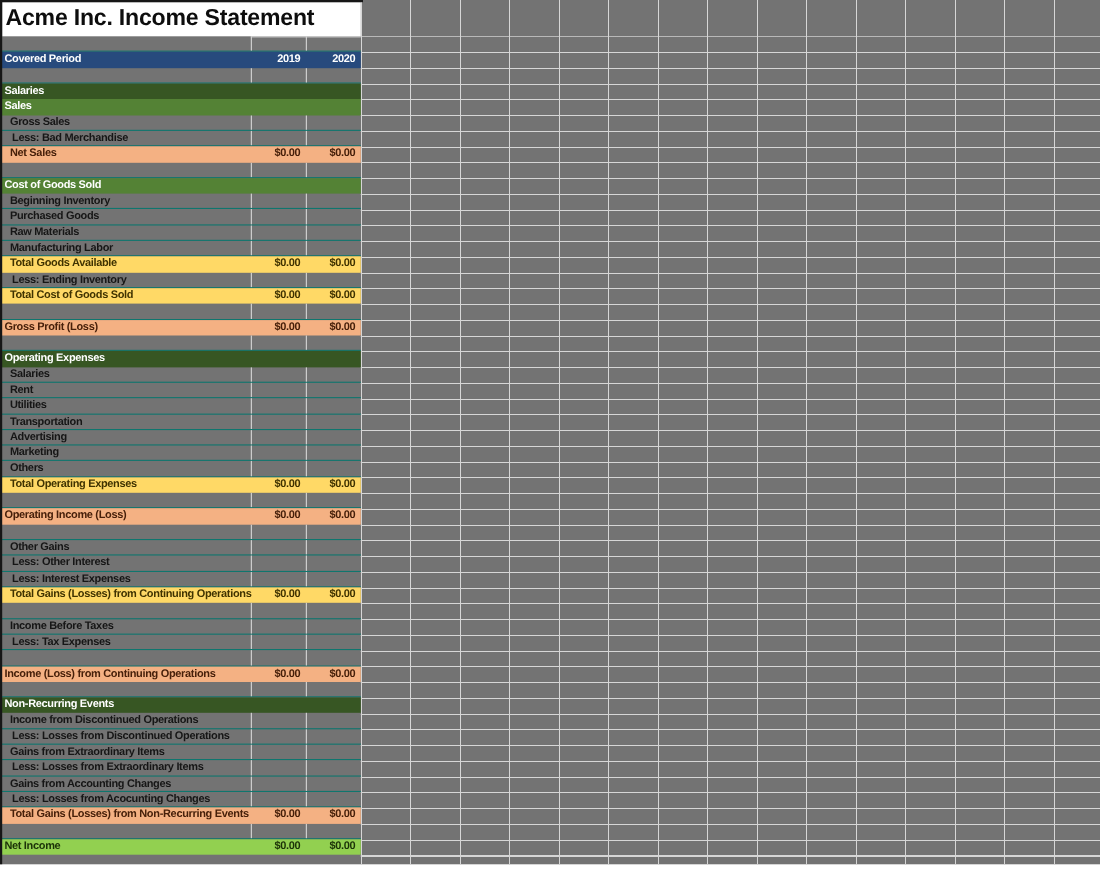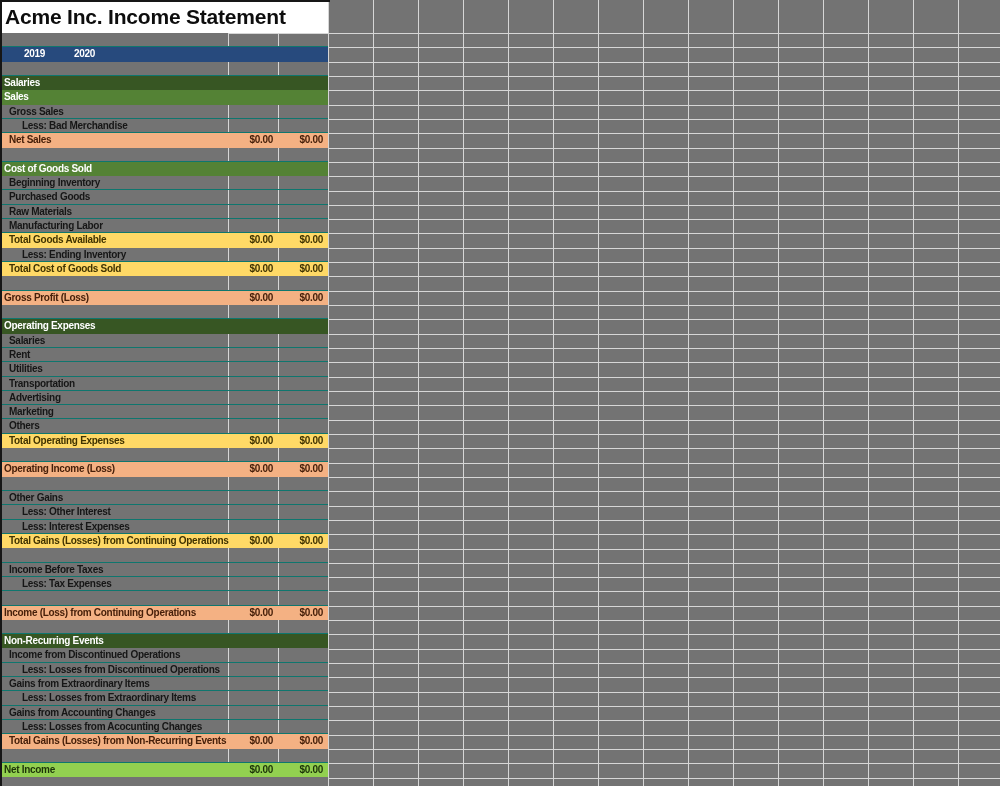--- a/index.html
+++ b/index.html
@@ -30,21 +30,21 @@
   #rows { position:absolute; left:0; top:33px; width:328px; }
   .row {
     display:flex; height:14.32px; box-sizing:border-box;
     font-size:10px; font-weight:700; line-height:14.2px; letter-spacing:-0.3px;
   }
   .cell { box-sizing:border-box; white-space:nowrap; overflow:visible; }
   .label { width:228px; }
   .v { width:50px; text-align:right; padding-right:5px; }
   .ind0 { padding-left:4px; }
   .ind1 { padding-left:9px; }
-  .ind2 { padding-left:22px; }
+  .ind2 { padding-left:11px; }
 
   .blank, .item { border-bottom:1px solid #0f766e; color:#161616; }
   .blank .v, .item .v { border-left:1px solid #d6d6d6; }
 
   .covered  { background:#274a7d; color:#ffffff; }
   .hdark    { background:#375623; color:#ffffff; }
   .hmed     { background:#548235; color:#ffffff;gap:12px; }
   .tyellow  { background:#ffd966; color:#403300;align-items:flex-end; }
   .torange  { background:#f4b183; color:#47200a; }
   .netgreen { background:#92d050; color:#1c3308; }
@@ -59,20 +59,21 @@
   <div class="title-cell">Acme Inc. Income Statement</div>
   <div class="title-underline"></div>
 
   <div id="rows">
       <div class="row blank">
         <div class="cell label ind0"></div>
         <div class="cell v"></div>
         <div class="cell v"></div>
       </div>
       <div class="row covered">
+        <div class="cell label ind0">Covered Period</div>
         <div class="cell v">2019</div>
         <div class="cell v">2020</div>
       </div>
       <div class="row blank">
         <div class="cell label ind0"></div>
         <div class="cell v"></div>
         <div class="cell v"></div>
       </div>
       <div class="row hdark">
         <div class="cell label ind0">Salaries</div>

